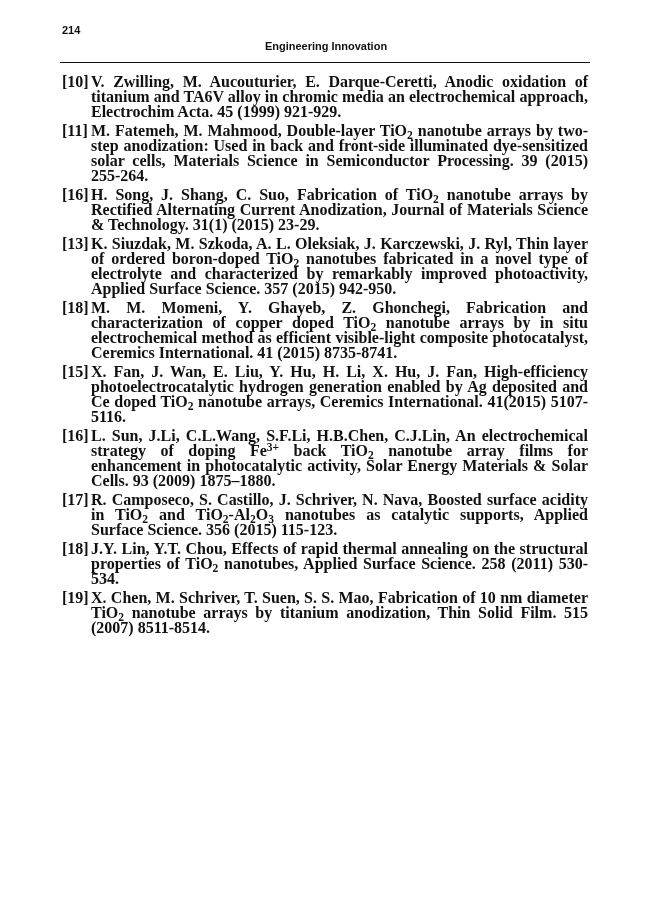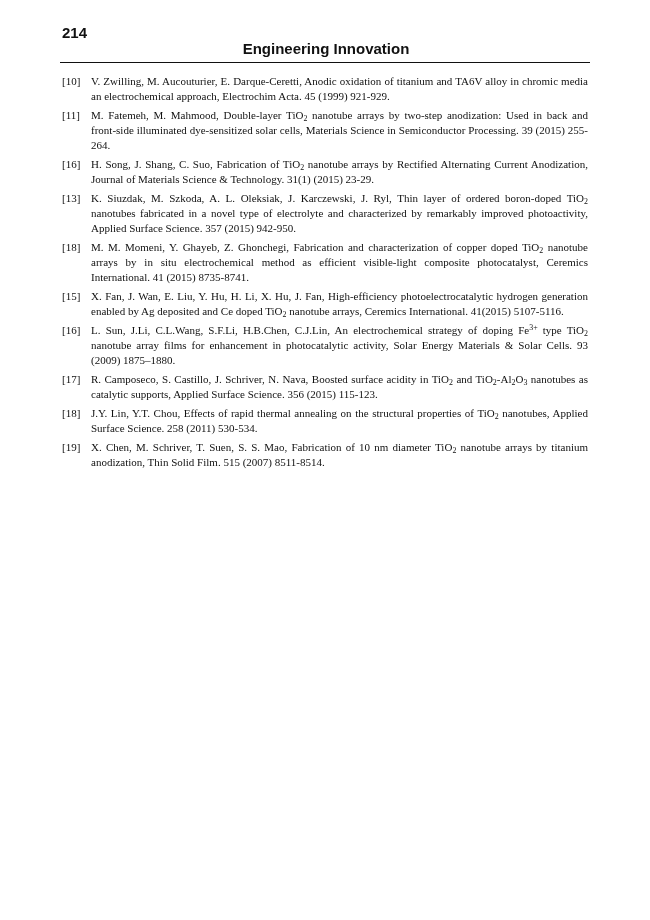--- a/index.html
+++ b/index.html
@@ -1,29 +1,29 @@
 <!DOCTYPE html>
 <html><head>
   <meta charset="utf-8">
   <style>
     html, body { margin: 0; padding: 0; background: #ffffff; }
     body { width: 650px; height: 920px; position: relative; overflow: hidden; }
     .page-header {
       position: absolute; left: 62px; top: 22px; width: 528px; height: 20px;
-      font-family: "Liberation Sans", sans-serif; font-weight: bold; font-size: 15px; color: #111;
+      font-family: "Liberation Sans", sans-serif; font-weight: bold; font-size: 11px; color: #111;
     }
     .page-number { position: absolute; left: 0; top: 2px; }
     .running-title { position: absolute; left: 0; right: 0; top: 18px; text-align: center; }
     .header-rule {
       position: absolute; left: 60px; top: 62px; width: 530px; height: 0;
       border-top: 1.2px solid #111;
     }
     .references {
       position: absolute; left: 62px; top: 74px; width: 526px;
-      font-family: "Liberation Serif", serif; font-size: 11px; line-height: 15px; color: #111;
+      font-family: "Liberation Serif", serif; font-size: 16px; line-height: 15px; color: #111; font-weight: bold;
     }
     .ref {
       position: relative; padding-left: 29px; margin-bottom: 4px;
       text-align: justify;
     }
     .ref-num { position: absolute; left: 0; top: 0; }
     sub { font-size: 0.72em; vertical-align: -0.25em; line-height: 0; }
     sup { font-size: 0.72em; vertical-align: 0.45em; line-height: 0; }
   </style>
 </head>
@@ -35,17 +35,17 @@
 </div>
 <div class="header-rule"></div>
 
 <div class="references" id="references">
     <div class="ref"><span class="ref-num">[10]</span><span><span>V. Zwilling, M. Aucouturier, E. Darque-Ceretti, Anodic oxidation of titanium and TA6V alloy in chromic media an electrochemical approach, Electrochim Acta. 45 (1999) 921-929.</span></span></div>
     <div class="ref"><span class="ref-num">[11]</span><span><span>M. Fatemeh, M. Mahmood, Double-layer TiO</span><sub>2</sub><span> nanotube arrays by two-step anodization: Used in back and front-side illuminated dye-sensitized solar cells, Materials Science in Semiconductor Processing. 39 (2015) 255-264.</span></span></div>
     <div class="ref"><span class="ref-num">[16]</span><span><span>H. Song, J. Shang, C. Suo, Fabrication of TiO</span><sub>2</sub><span> nanotube arrays by Rectified Alternating Current Anodization, Journal of Materials Science &amp; Technology. 31(1) (2015) 23-29.</span></span></div>
     <div class="ref"><span class="ref-num">[13]</span><span><span>K. Siuzdak, M. Szkoda, A. L. Oleksiak, J. Karczewski, J. Ryl, Thin layer of ordered boron-doped TiO</span><sub>2</sub><span> nanotubes fabricated in a novel type of electrolyte and characterized by remarkably improved photoactivity, Applied Surface Science. 357 (2015) 942-950.</span></span></div>
     <div class="ref"><span class="ref-num">[18]</span><span><span>M. M. Momeni, Y. Ghayeb, Z. Ghonchegi, Fabrication and characterization of copper doped TiO</span><sub>2</sub><span> nanotube arrays by in situ electrochemical method as efficient visible-light composite photocatalyst, Ceremics International. 41 (2015) 8735-8741.</span></span></div>
     <div class="ref"><span class="ref-num">[15]</span><span><span>X. Fan, J. Wan, E. Liu, Y. Hu, H. Li, X. Hu, J. Fan, High-efficiency photoelectrocatalytic hydrogen generation enabled by Ag deposited and Ce doped TiO</span><sub>2</sub><span> nanotube arrays, Ceremics International. 41(2015) 5107-5116.</span></span></div>
-    <div class="ref"><span class="ref-num">[16]</span><span><span>L. Sun, J.Li, C.L.Wang, S.F.Li, H.B.Chen, C.J.Lin, An electrochemical strategy of doping Fe</span><sup>3+</sup><span> type TiO</span><sub>2</sub><span> nanotube array films for enhancement in photocatalytic activity, Solar Energy Materials &amp; Solar Cells. 93 (2009) 1875–1880.</span></span></div>
+    <div class="ref"><span class="ref-num">[16]</span><span><span>L. Sun, J.Li, C.L.Wang, S.F.Li, H.B.Chen, C.J.Lin, An electrochemical strategy of doping Fe</span><sup>3+</sup><span> back TiO</span><sub>2</sub><span> nanotube array films for enhancement in photocatalytic activity, Solar Energy Materials &amp; Solar Cells. 93 (2009) 1875–1880.</span></span></div>
     <div class="ref"><span class="ref-num">[17]</span><span><span>R. Camposeco, S. Castillo, J. Schriver, N. Nava, Boosted surface acidity in TiO</span><sub>2</sub><span> and TiO</span><sub>2</sub><span>-Al</span><sub>2</sub><span>O</span><sub>3</sub><span> nanotubes as catalytic supports, Applied Surface Science. 356 (2015) 115-123.</span></span></div>
     <div class="ref"><span class="ref-num">[18]</span><span><span>J.Y. Lin, Y.T. Chou, Effects of rapid thermal annealing on the structural properties of TiO</span><sub>2</sub><span> nanotubes, Applied Surface Science. 258 (2011) 530-534.</span></span></div>
     <div class="ref"><span class="ref-num">[19]</span><span><span>X. Chen, M. Schriver, T. Suen, S. S. Mao, Fabrication of 10 nm diameter TiO</span><sub>2</sub><span> nanotube arrays by titanium anodization, Thin Solid Film. 515 (2007) 8511-8514.</span></span></div>
   </div>
 
 </body></html>

